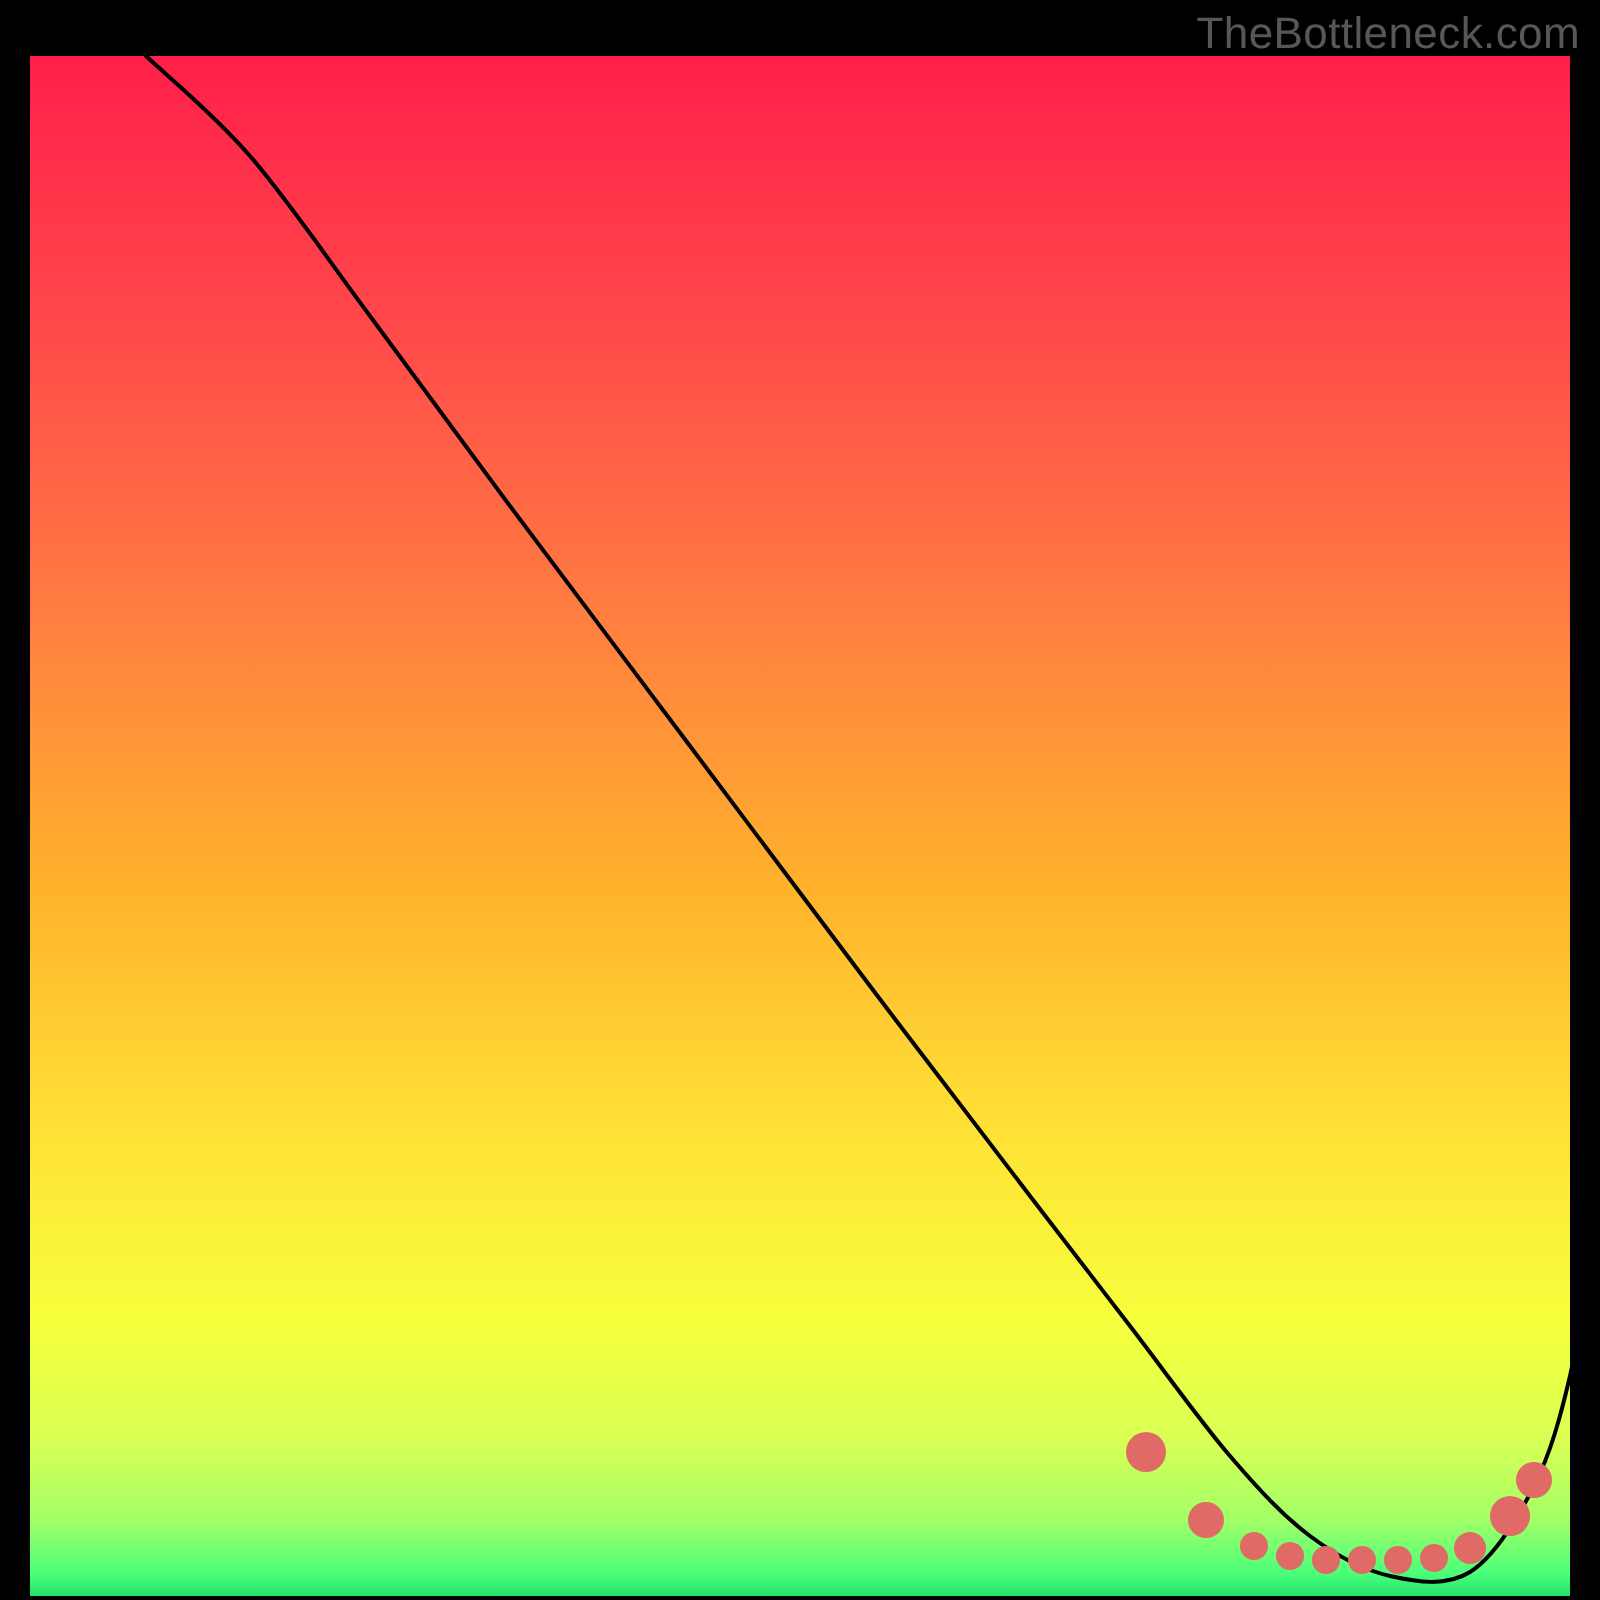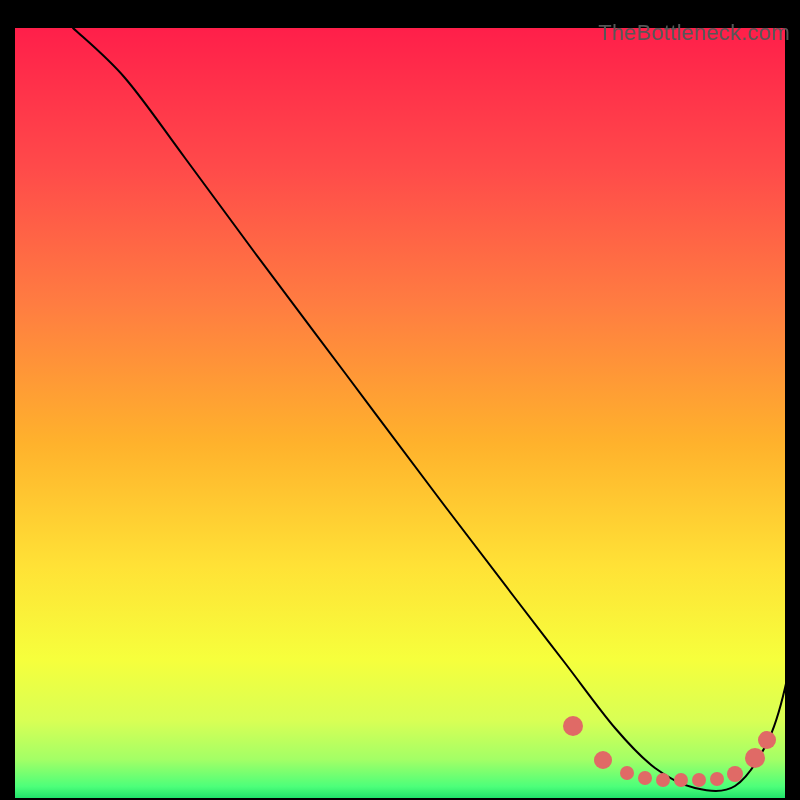--- a/index.html
+++ b/index.html
@@ -13,21 +13,21 @@
   .canvas-wrap {
     position: relative;
     width: 800px;
     height: 800px;
   }
   svg {
     display: block;
   }
   .watermark {
     position: absolute;
-    top: 20px;
+    top: 4px;
     right: 10px;
     font-family: Arial, Helvetica, sans-serif;
     font-size: 22px;
     font-weight: 500;
     color: #575757;
     letter-spacing: 0.2px;
   }
 </style>
 </head>
 <body>

